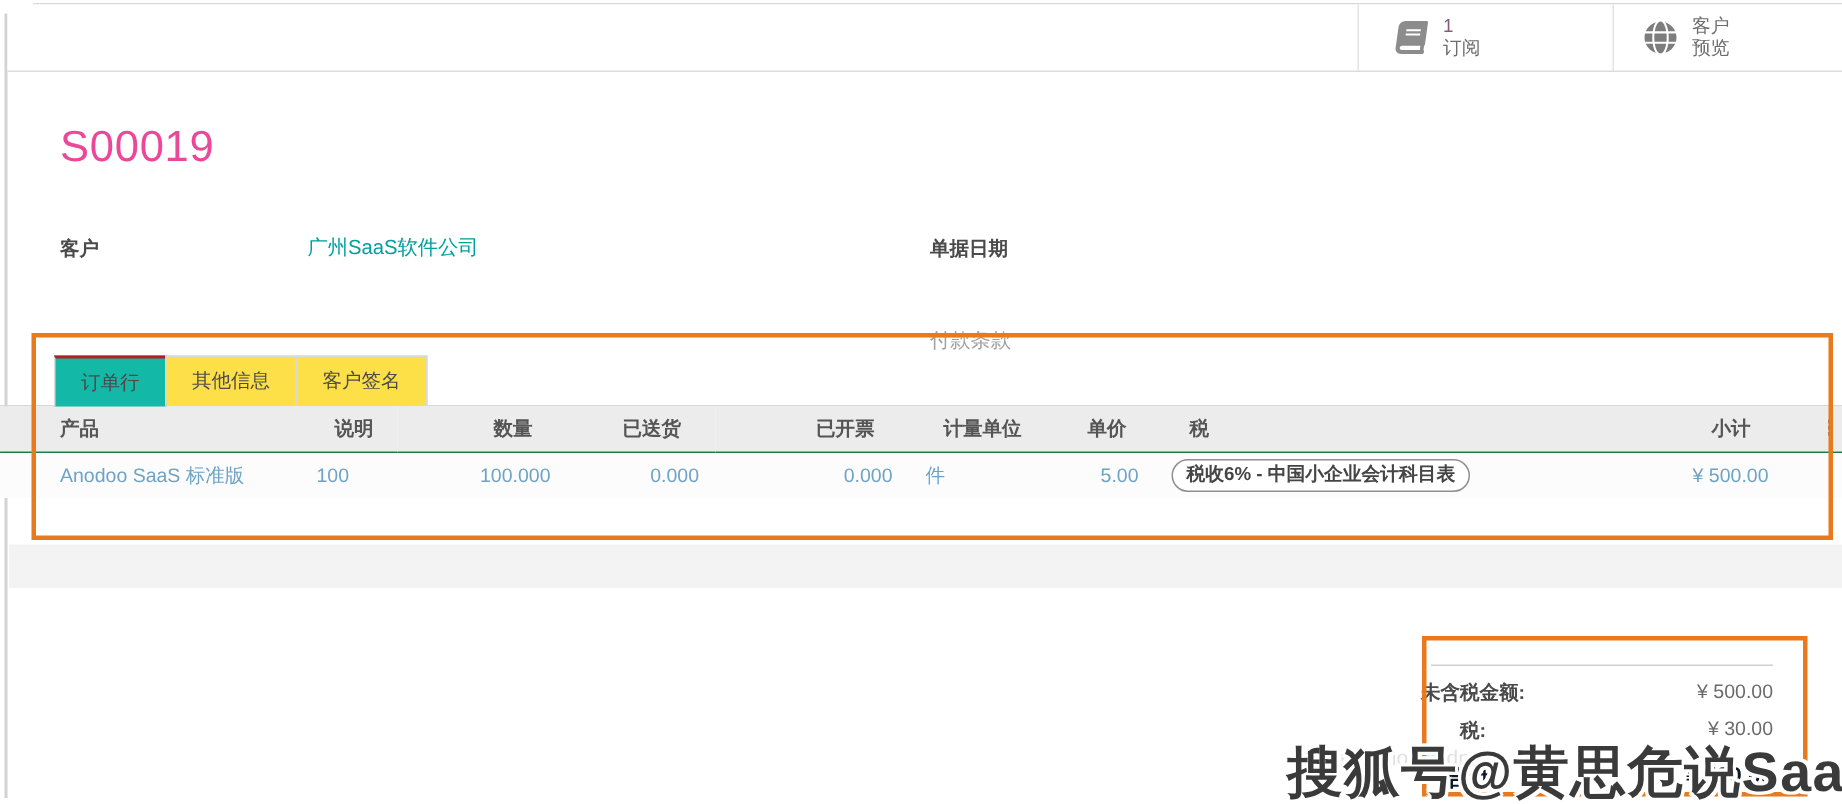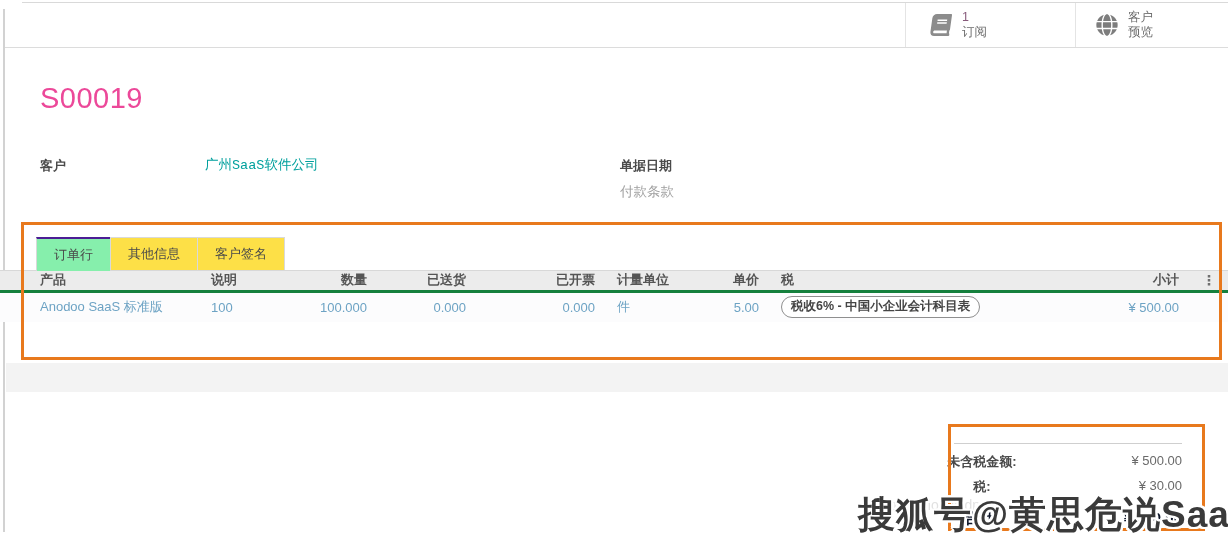--- a/index.html
+++ b/index.html
@@ -16,35 +16,35 @@
   .tb-group.g1 { left:900px; width:170px; padding-left:24px; }
   .tb-group.g2 { left:1070px; width:158px; padding-left:20px; }
   .tb-icon { width:22px; height:22px; flex:0 0 auto; }
   .tb-text { margin-left:10px; font-size:12.5px; line-height:15px; color:#6d6d6d; }
   .tb-count { color:#875a7b; }
 
   
   .doc-title { position:absolute; left:40px; top:82px; font-size:29px; color:#ec4899; letter-spacing:0.5px; }
   .fld-label { position:absolute; font-size:13px; font-weight:700; color:#4a4a4a; }
   .fld-value { position:absolute; font-size:13.5px; color:#4a4a4a; }
-  .fld-link  { color:#00a09d; cursor:pointer;font-family:Liberation Mono, monospace; }
-  .fld-muted { color:#a0a0a0; font-weight:400; }
+  .fld-link  { color:#00a09d; cursor:pointer; }
+  .fld-muted { color:#a0a0a0; font-weight:400;margin-top:35px; }
 
   
   .tabs { position:absolute; left:36px; top:237px; display:flex; z-index:3; }
   .tab { height:33px; padding:0 17px; display:flex; align-items:center; font-size:13px; color:#4a4a4a;
          background:#fde047; border:1px solid #d9d9d9; border-bottom:none; margin-right:-1px; cursor:pointer; }
-  .tab.active { height:34px; border-top:2px solid #4c1d95; background:#86efac; }
+  .tab.active { height:34px; border-top:2px solid #b91c1c; background:#14b8a6; }
   .tabbar-line { position:absolute; left:0; top:270px; width:1228px; height:1px; background:#d8d8d8; }
 
   
   .olist { position:absolute; left:0; top:271px; width:1228px; }
   table { width:1228px; border-collapse:collapse; table-layout:fixed; }
-  th { height:20px; background:#ececec; font-size:13px; font-weight:700; color:#555;
-       border-bottom:3px solid #15803d; padding:0 11px; white-space:nowrap; cursor:pointer; }
+  th { height:30px; background:#ececec; font-size:13px; font-weight:700; color:#555;
+       border-bottom:1px solid #15803d; padding:0 23px; white-space:nowrap; cursor:pointer; }
   td { height:31px; background:#fcfcfd; font-size:13px; color:#6da3c4; padding:0 11px; white-space:nowrap; cursor:pointer; }
   .al { text-align:left; } .ar { text-align:right; } .ac { text-align:center; }
   .pad-first { padding-left:40px; }
   .tax-pill { display:inline-block; border:1px solid #8f8f8f; border-radius:11px; padding:1px 9px 2px;
               font-size:12.5px; font-weight:700; color:#454545; background:#fff; }
   .dots-icon { color:#6f6f6f; font-size:14px; font-weight:700; cursor:pointer; }
 
   .bottom-stripe { position:absolute; left:6px; top:363px; width:1222px; height:29px; background:#f3f3f3; }
 
   

